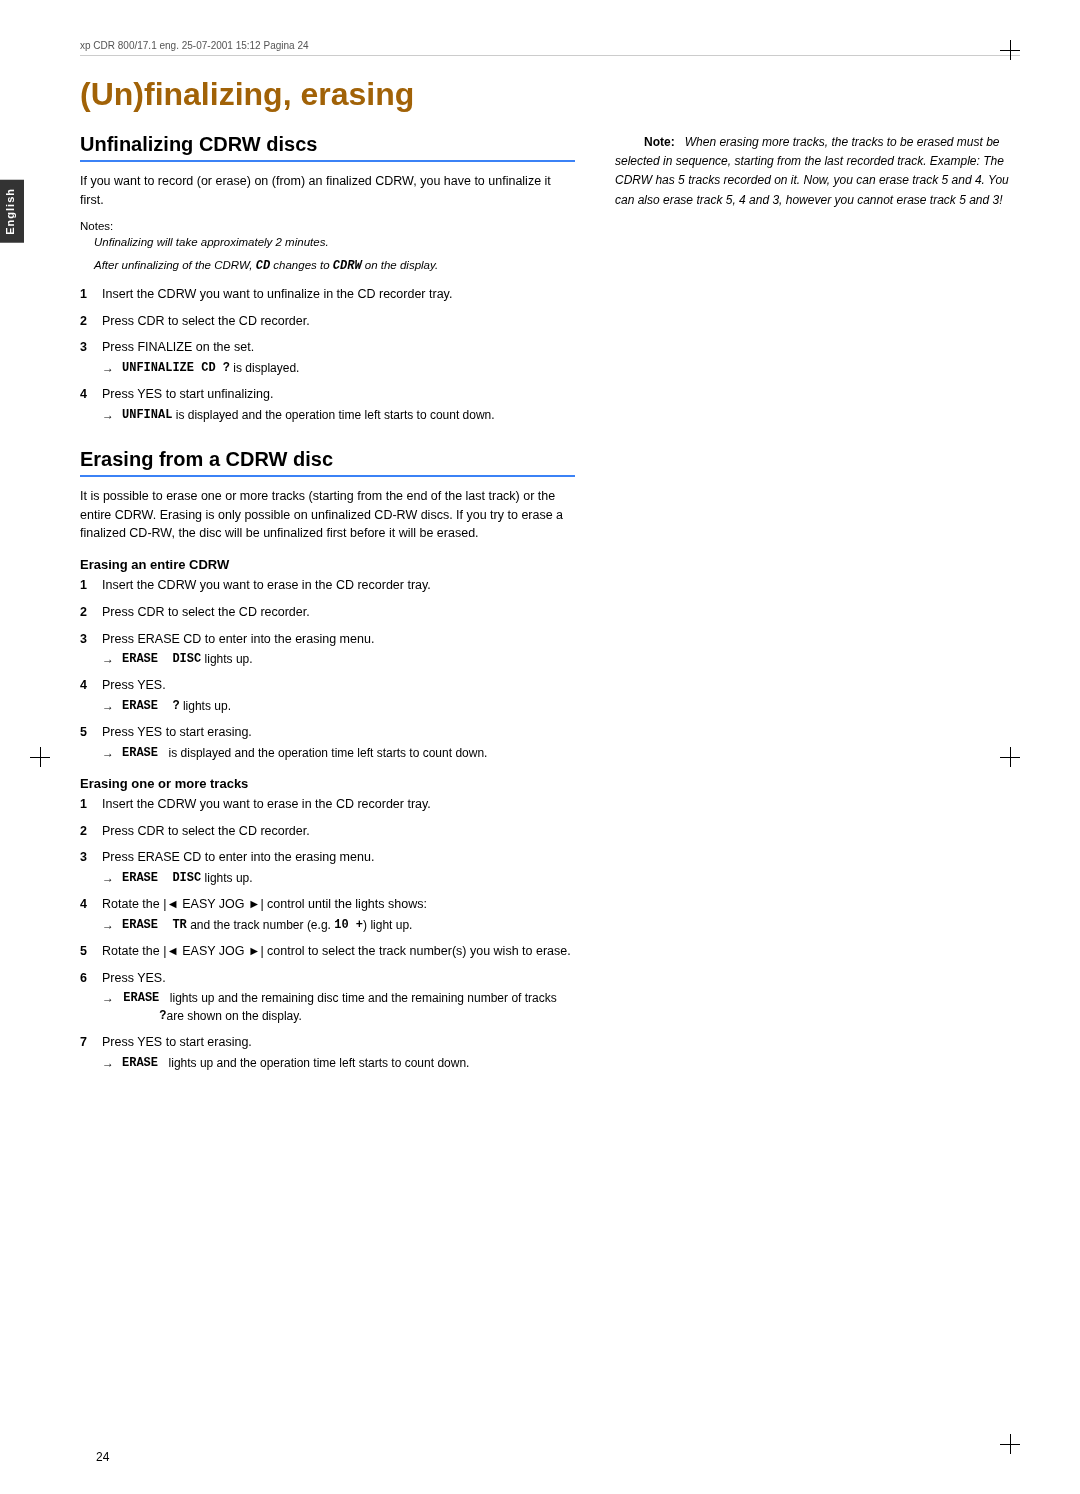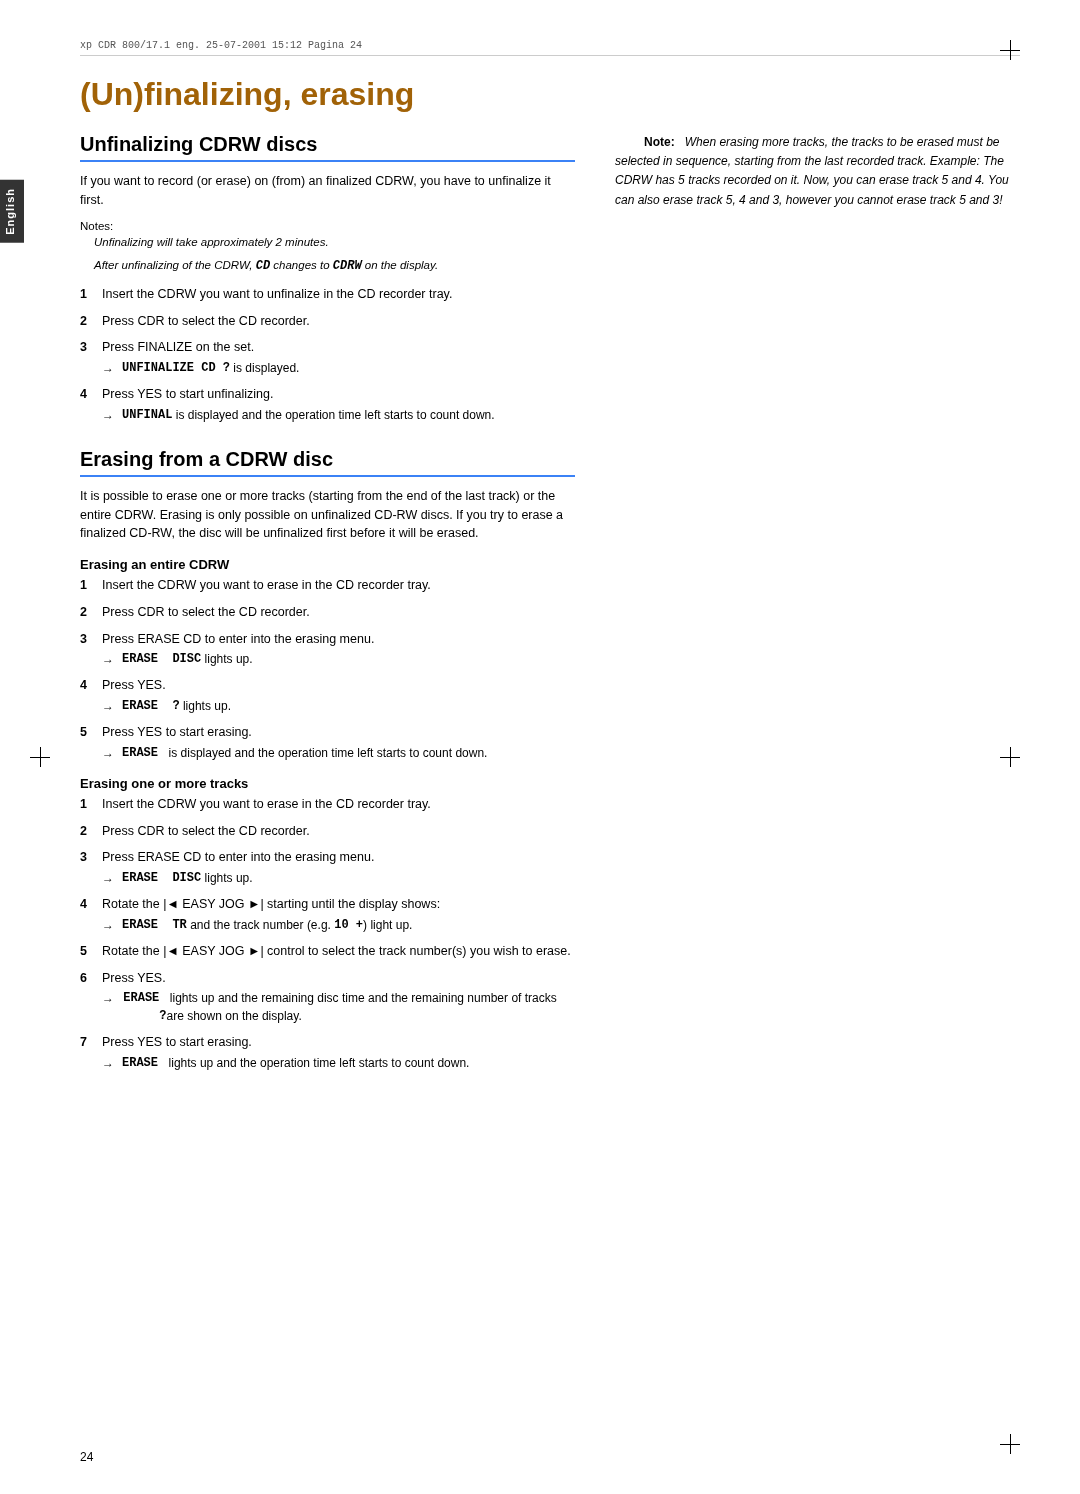--- a/index.html
+++ b/index.html
@@ -19,21 +19,21 @@
       min-height: 1494px;
       background: #fff;
       position: relative;
       padding: 40px 60px 40px 80px;
     }
 
     
     .page-header {
       font-size: 10px;
       color: #555;
-      font-family: Liberation Mono, monospace;
+      font-family: Liberation Sans, sans-serif;
       margin-bottom: 20px;
       padding-bottom: 4px;
       border-bottom: 1px solid #ccc;
     }
 
     
     .sidebar-label {
       position: absolute;
       left: 0;
       top: 180px;
@@ -164,21 +164,21 @@
       font-family: 'Courier New', Courier, monospace;
       font-size: 12px;
       font-weight: bold;
       text-align: right;
     }
 
     
     .page-number {
       position: absolute;
       bottom: 30px;
-      left: 80px;
+      left: 96px;
       font-family: Arial, sans-serif;
       font-size: 12px;
     }
 
     
     .crosshair {
       position: absolute;
       width: 20px;
       height: 20px;
     }
@@ -394,21 +394,21 @@
               <div class="arrow-item">
                 <span class="arrow">→</span>
                 <span class="mono">ERASE&nbsp; DISC</span>
                   <span>&nbsp;lights up.</span>
               </div>
             </div>
           </li>
           <li>
             <span class="num">4</span>
             <div class="list-content">
-              <span>Rotate the |◄ EASY JOG ►| starting until the display shows:</span>
+              <span>Rotate the |◄ EASY JOG ►| control until the lights shows:</span>
               <div class="arrow-item">
                 <span class="arrow">→</span>
                 <span class="mono">ERASE&nbsp; TR</span>
                   <span>&nbsp;and the track number (e.g.&nbsp;</span>
                   <span class="mono">10 +</span>
                   <span>) light up.</span>
               </div>
             </div>
           </li>
           <li>

